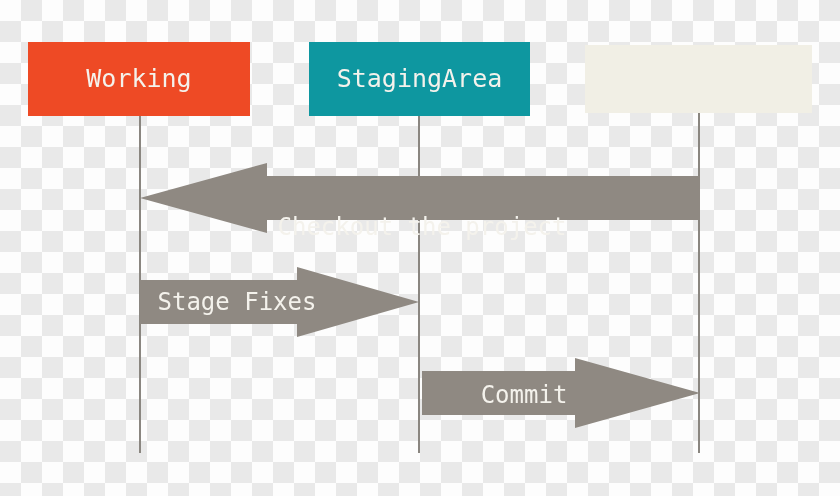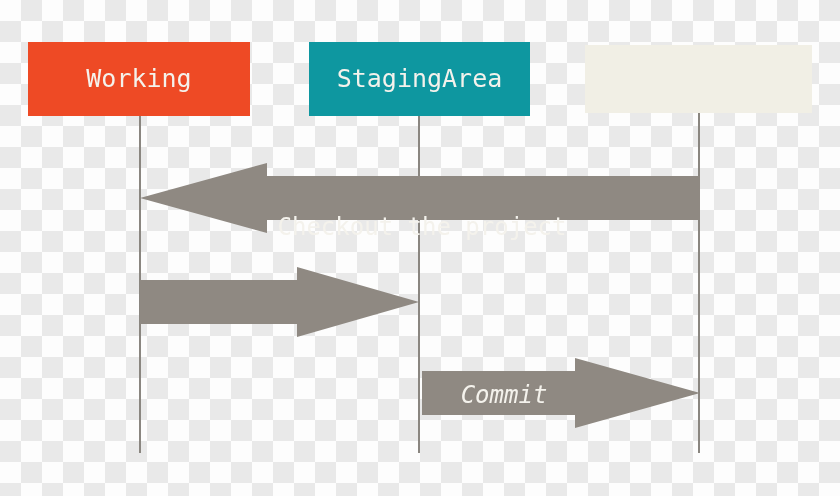--- a/index.html
+++ b/index.html
@@ -27,21 +27,21 @@
   .col-box.gd{left:585px;top:45px;width:227px;height:68px;background:var(--repo-bg,#f1efe5);color:var(--repo-text,#45423e);font-size:24px;line-height:31px;}
   .arrow{position:absolute;z-index:2;}
   .arrow svg{display:block;}
   .arrow-label{
     position:absolute;z-index:4;white-space:nowrap;
     transform:translate(-50%,-50%);
     font-size:24px;color:var(--arrow-text,#f4f2ec);
   }
   .lbl-checkout{left:422px;top:199px;margin-top:28px;}
   .lbl-stage{left:237px;top:302px;}
-  .lbl-commit{left:504px;top:395px;font-style:italic;}
+  .lbl-commit{left:524px;top:395px;}
 </style>
 </head>
 <body>
 
 <div class="stage">
 
   <div class="lifeline wd"></div>
   <div class="lifeline sa"></div>
   <div class="lifeline gd"></div>
 
@@ -60,20 +60,21 @@
       <polygon points="0,35 127,0 127,13 560,13 560,57 127,57 127,70" fill="#8f8982"></polygon>
     </svg>
   </div>
   <span class="arrow-label lbl-checkout">Checkout the project</span>
 
   <div class="arrow" style="left:140px;top:267px;">
     <svg width="279" height="70" viewBox="0 0 279 70">
       <polygon points="0,13 157,13 157,0 279,35 157,70 157,57 0,57" fill="#8f8982"></polygon>
     </svg>
   </div>
+  <span class="arrow-label lbl-stage">Stage Fixes</span>
 
   <div class="arrow" style="left:422px;top:358px;">
     <svg width="278" height="70" viewBox="0 0 278 70">
       <polygon points="0,13 153,13 153,0 278,35 153,70 153,57 0,57" fill="#8f8982"></polygon>
     </svg>
   </div>
   <span class="arrow-label lbl-commit">Commit</span>
 
 </div>
 

